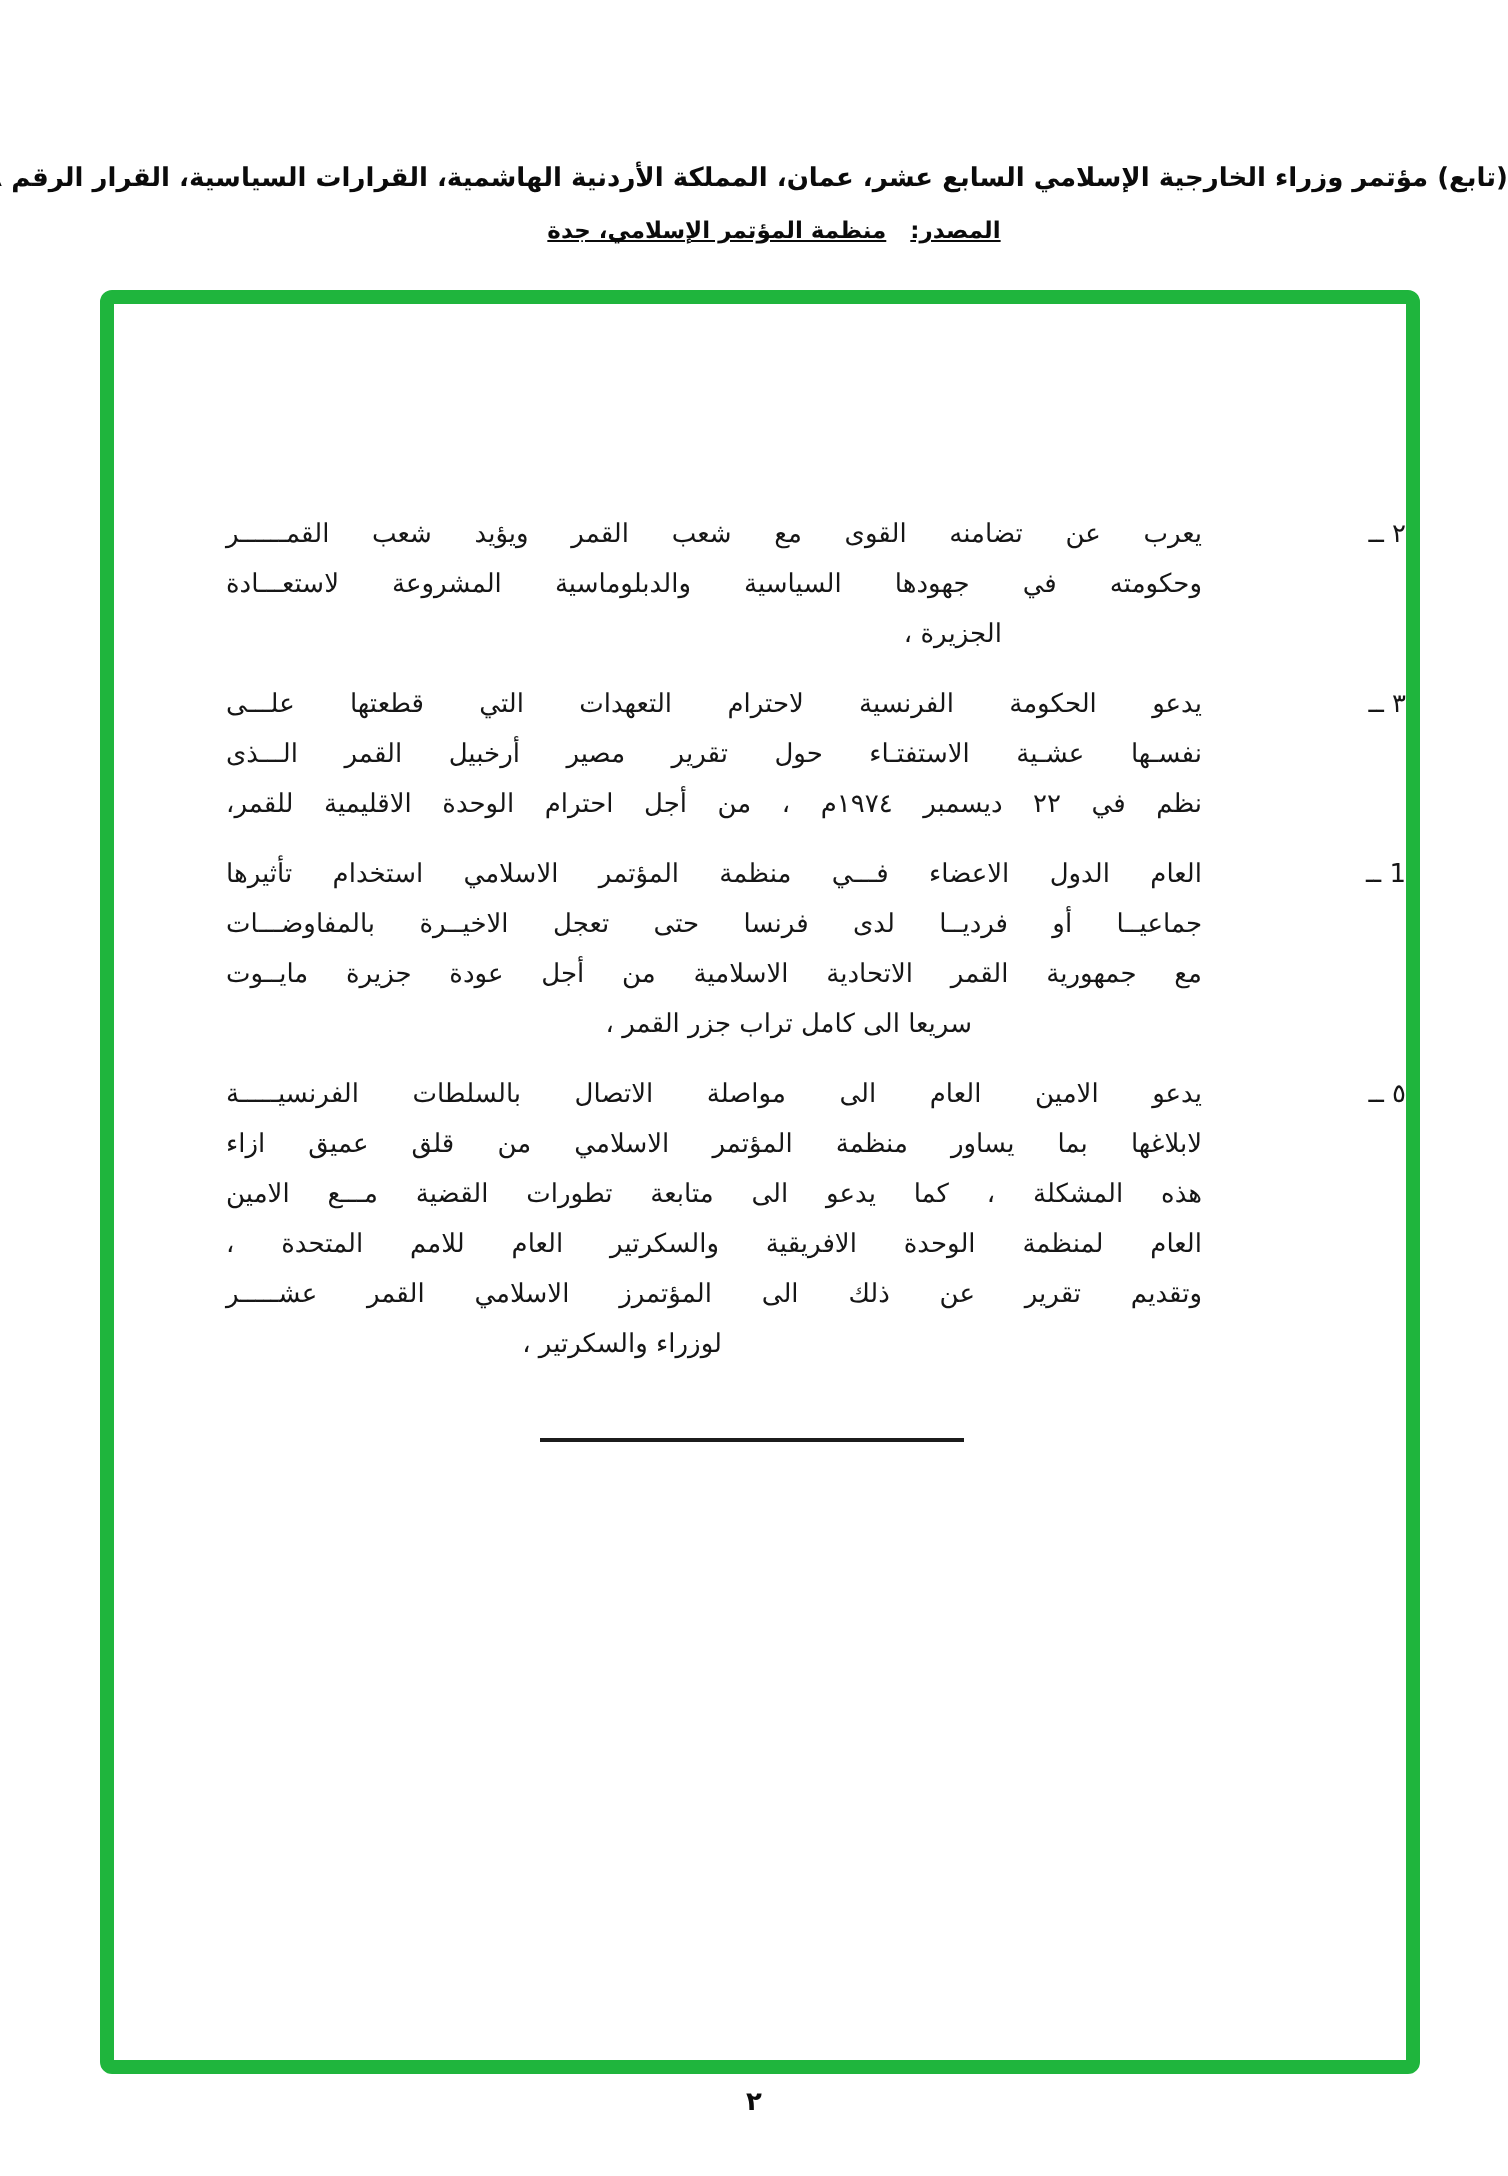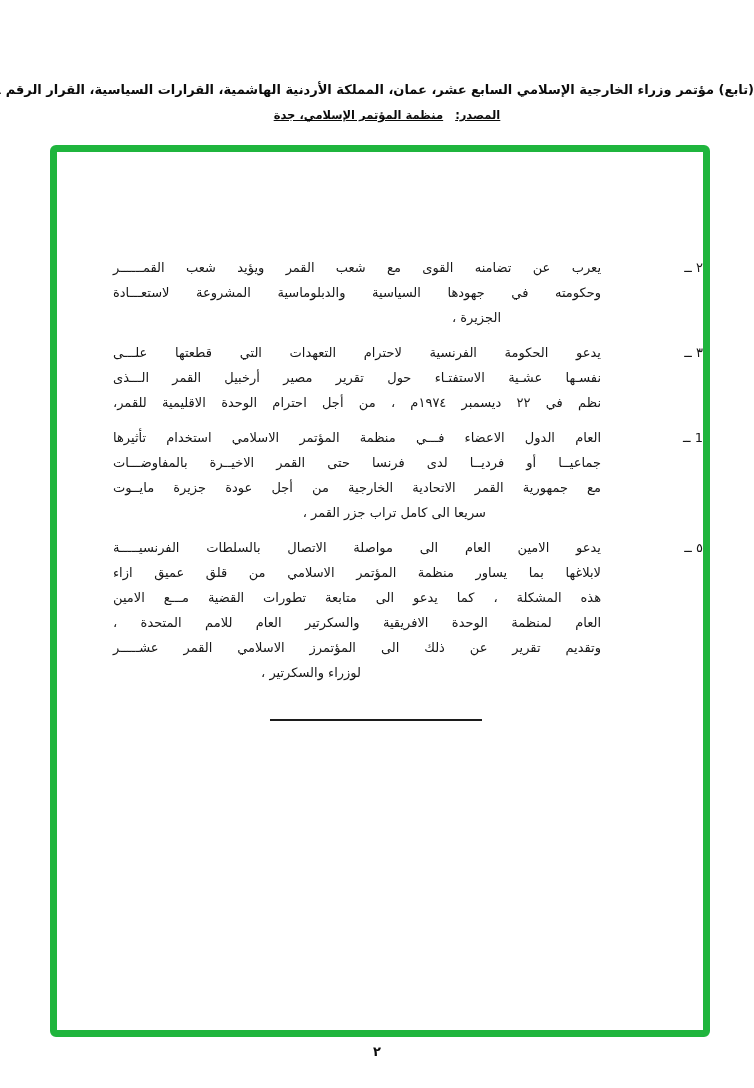--- a/index.html
+++ b/index.html
@@ -101,22 +101,22 @@
           <div class="ln"><span class="u">يدعو</span> <span>الحكومة الفرنسية لاحترام التعهدات التي قطعتها علـــى</span></div>
           <div class="ln">نفسـها عشـية الاستفتـاء حول تقرير مصير أرخبيل القمر الـــذى</div>
           <div class="ln">نظم في ٢٢ ديسمبر ١٩٧٤م ، من أجل احترام الوحدة الاقليمية للقمر،</div>
         </div>
       </div>
 
       <div class="para">
         <div class="num">1 ــ</div>
         <div class="ptext">
           <div class="ln"><span>العام</span> <span>الدول الاعضاء فـــي منظمة المؤتمر الاسلامي استخدام تأثيرها</span></div>
-          <div class="ln">جماعيــا أو فرديــا لدى فرنسا حتى القمر الاخيــرة بالمفاوضـــات</div>
-          <div class="ln">مع جمهورية القمر الاتحادية الخارجية من أجل عودة جزيرة مايــوت</div>
+          <div class="ln">جماعيــا أو فرديــا لدى فرنسا حتى تعجل الاخيــرة بالمفاوضـــات</div>
+          <div class="ln">مع جمهورية القمر الاتحادية الاسلامية من أجل عودة جزيرة مايــوت</div>
           <div class="ln end ind-b">سريعا الى كامل تراب جزر القمر ،</div>
         </div>
       </div>
 
       <div class="para">
         <div class="num">٥ ــ</div>
         <div class="ptext">
           <div class="ln"><span class="u">يدعو</span> <span>الامين العام الى مواصلة الاتصال بالسلطات الفرنسيـــــة</span></div>
           <div class="ln">لابلاغها بما يساور منظمة المؤتمر الاسلامي من قلق عميق ازاء</div>
           <div class="ln">هذه المشكلة ، كما يدعو الى متابعة تطورات القضية مـــع الامين</div>

